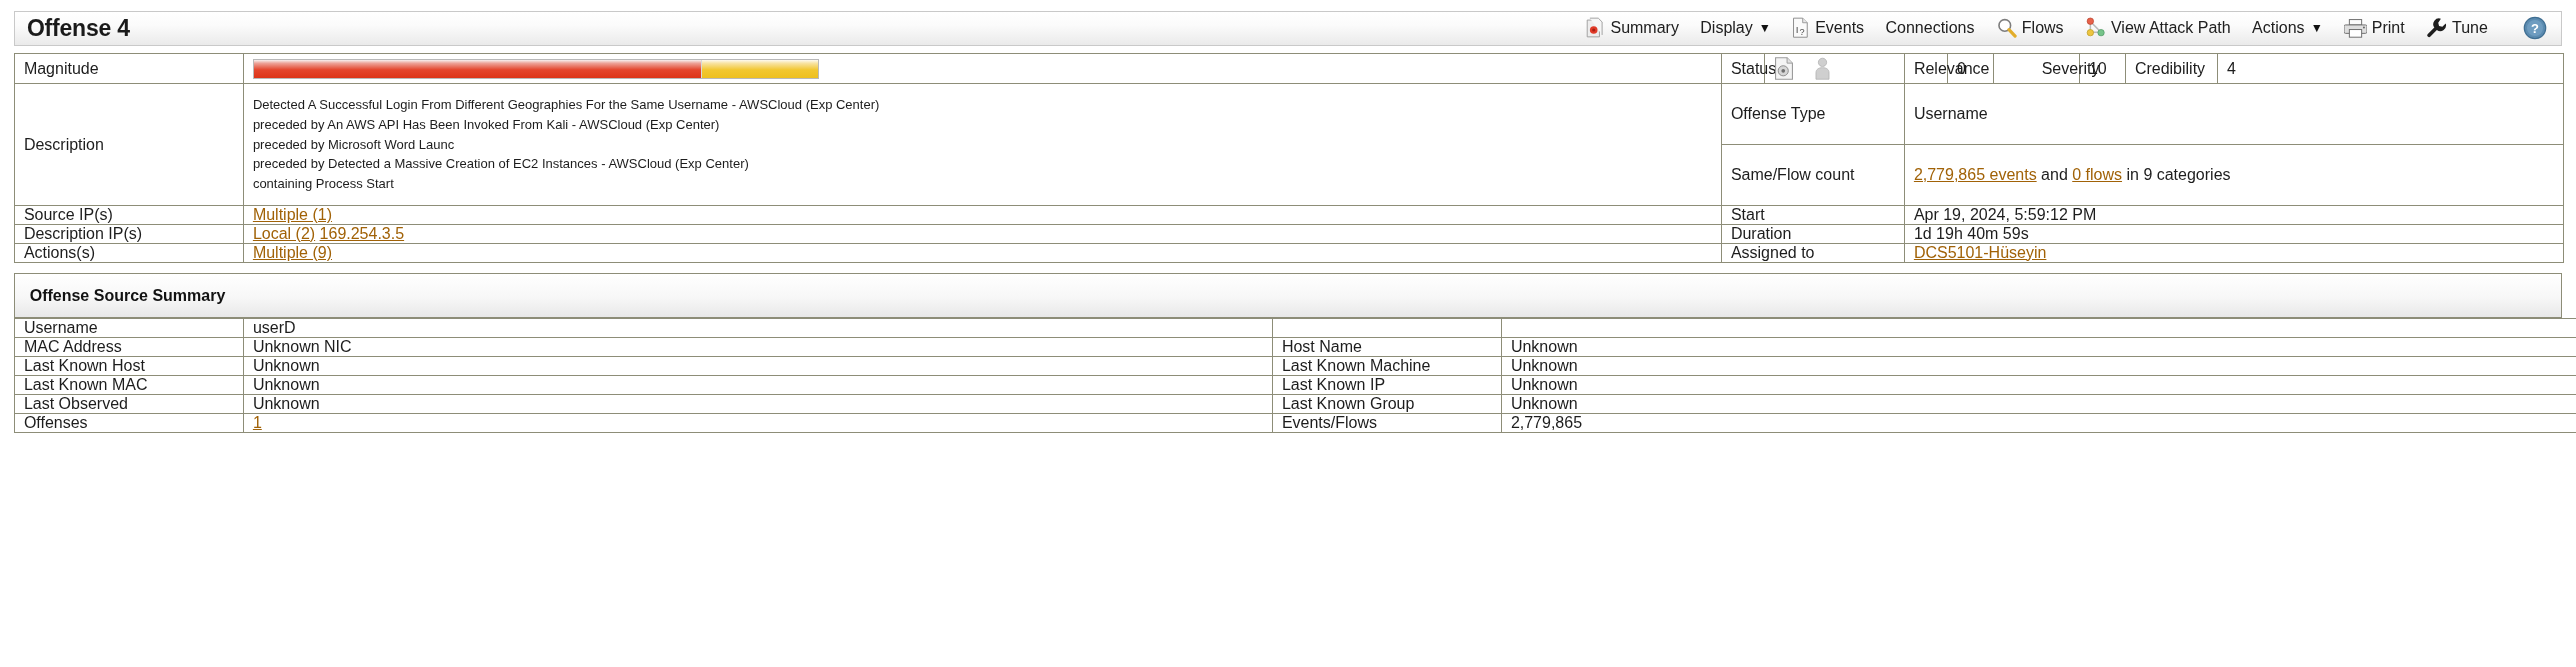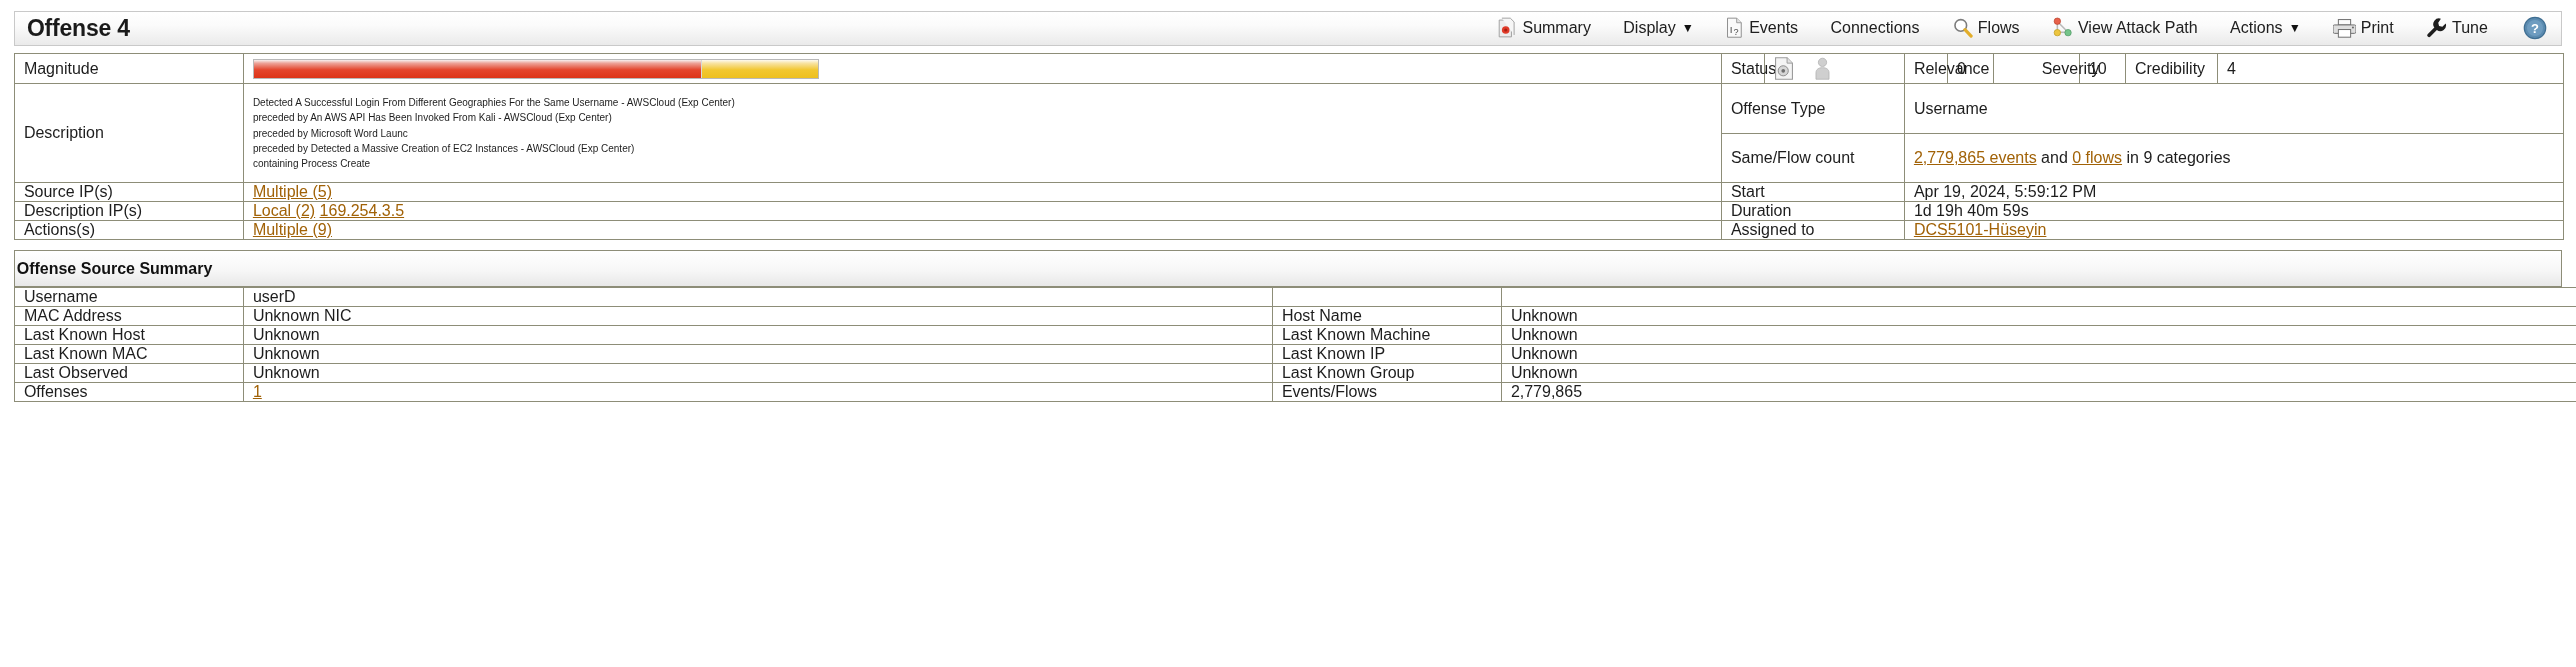--- a/index.html
+++ b/index.html
@@ -27,21 +27,21 @@
     font-size: 23px;
     font-weight: bold;
     color: #1a1a1a;
     letter-spacing: -0.2px;
     white-space: nowrap;
   }
   .toolbar {
     margin-left: auto;
     display: flex;
     align-items: center;
-    gap: 11px;
+    gap: 0px;
     height: 100%;
   }
   .tb-item {
     display: flex;
     align-items: center;
     gap: 4.6px;
     padding: 3.1px 10.7px;
     font-size: 16px;
     color: #1f1f1f;
     white-space: nowrap;
@@ -102,32 +102,32 @@
     background: linear-gradient(to bottom,#f7f1f0 0%, #eda398 18%, #e4452c 55%, #dd3418 100%);
     height: 100%;
   }
   .mag-yellow {
     background: linear-gradient(to bottom,#fdfaf0 0%, #f8e3a2 18%, #f2c730 55%, #eec01f 100%);
     height: 100%;
     border-left: 0.8px solid #d8d8d8;
   }
 
   
-  .desc { padding: 6.1px 0; line-height: 1.52; font-size: 10px; color:#1d1d1d;}
+  .desc { padding: 6.1px 0; line-height: 1.52; font-size: 13px; color:#1d1d1d;}
   .desc div { white-space: nowrap; }
 
   
   .section-bar {
     border: 0.8px solid #8d8d78;
     border-bottom: 0.8px solid #8d8d78;
     background: linear-gradient(to bottom,#ffffff 0%, #f7f7f7 55%, #e8e8e8 100%);
-    height: 37px;
+    height: 45px;
     display: flex;
     align-items: center;
-    padding-left: 2px;
+    padding-left: 15px;
     font-weight: bold;
     font-size: 16px;
     color: #121212;
   }
   .status-icons { display:flex; align-items:center; gap: 20px; padding: 1.5px 0; }
 </style>
 </head>
 <body>
 
 <div class="page">
@@ -273,38 +273,38 @@
       </tr>
 
       <tr>
         <td class="lbl" rowspan="2">Description</td>
         <td rowspan="2" style="padding:4.6px 9.2px;">
           <div class="desc" id="desc-lines">
                 <div>Detected A Successful Login From Different Geographies For the Same Username - AWSCloud (Exp Center)</div>
                 <div>preceded by An AWS API Has Been Invoked From Kali - AWSCloud (Exp Center)</div>
                 <div>preceded by Microsoft Word Launc</div>
                 <div>preceded by Detected a Massive Creation of EC2 Instances - AWSCloud (Exp Center)</div>
-                <div>containing Process Create</div>
+                <div>containing Process Start</div>
               </div>
         </td>
         <td class="lbl" colspan="2">Offense Type</td>
         <td class="val" colspan="6">Username</td>
       </tr>
 
       <tr>
         <td class="lbl" colspan="2">Same/Flow count</td>
         <td class="val" colspan="6">
           <span class="lnk">2,779,865 events</span><span> and </span><span class="lnk">0 flows</span><span> in 9 categories</span>
         </td>
       </tr>
 
       <tr>
         <td class="lbl">Source IP(s)</td>
         <td>
-          <span class="lnk">Multiple (5)</span>
+          <span class="lnk">Multiple (1)</span>
         </td>
         <td class="lbl" colspan="2">Start</td>
         <td class="val" colspan="6">Apr 19, 2024, 5:59:12 PM</td>
       </tr>
 
       <tr>
         <td class="lbl">Description IP(s)</td>
         <td>
           <span class="lnk">Local (2)</span>
           <span class="lnk">169.254.3.5</span>

